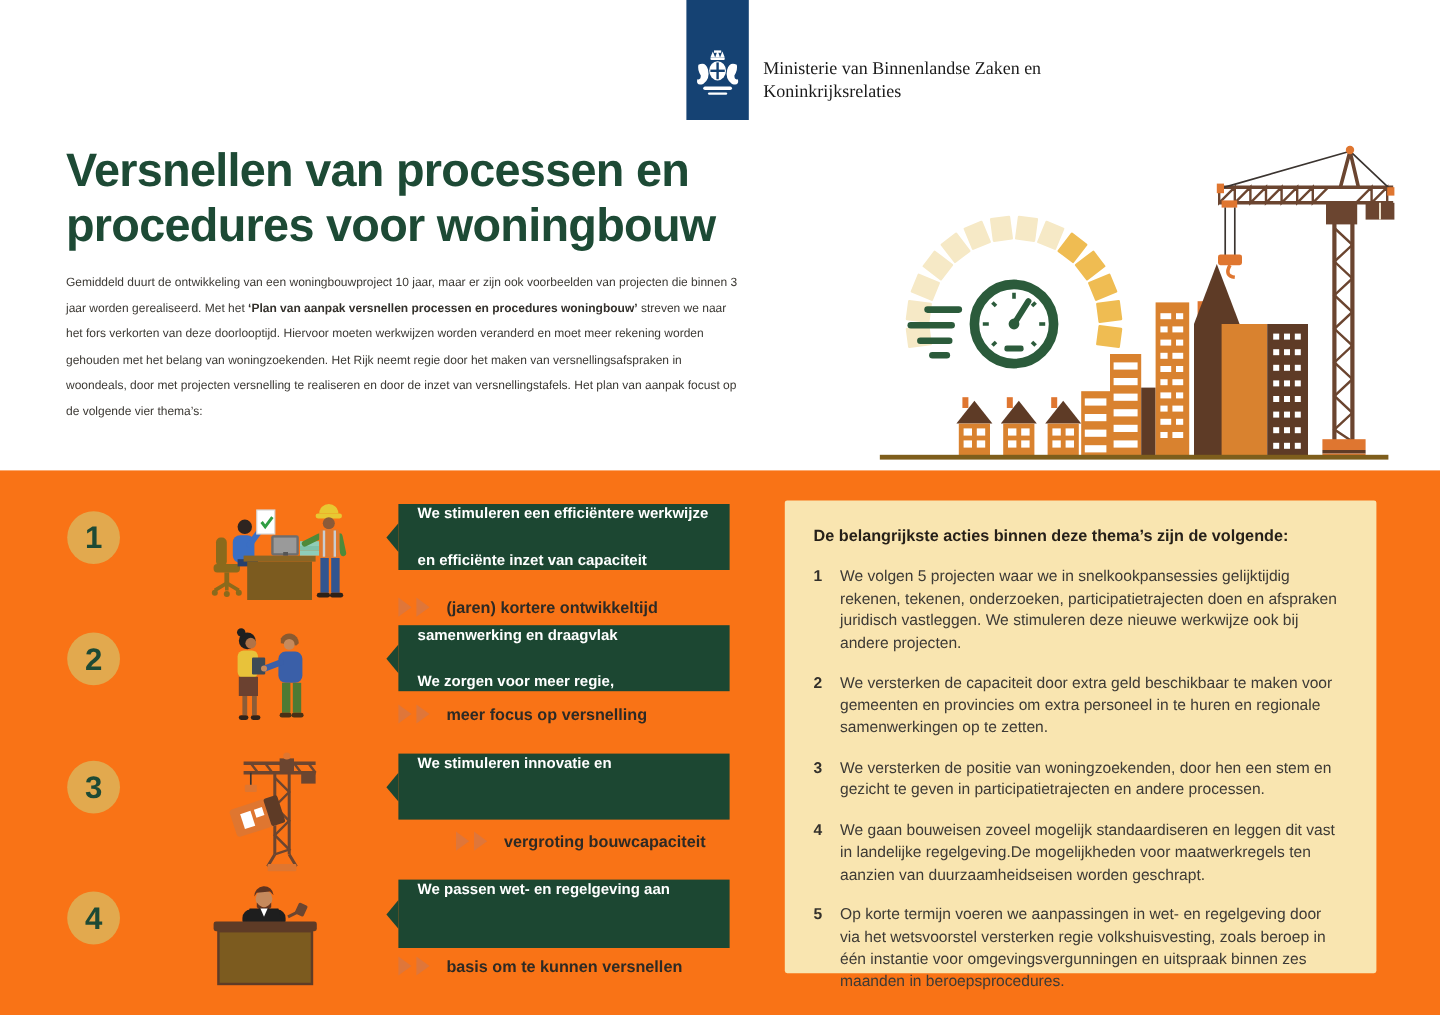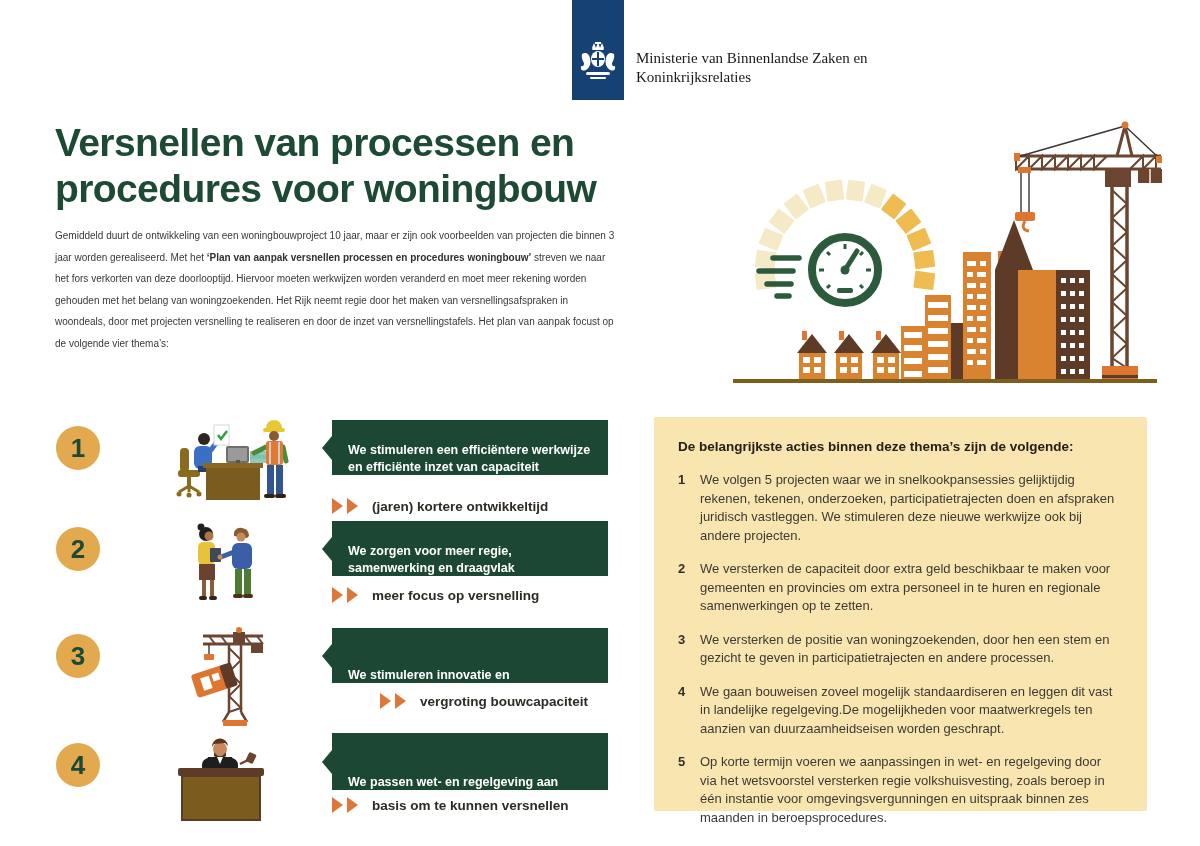--- a/index.html
+++ b/index.html
@@ -1,16 +1,16 @@
 <!DOCTYPE html>
 <html><head>
 <meta charset="utf-8">
 <style>
   html,body{margin:0;padding:0;background:#e8e8e8;}
-  .page{position:relative;width:1200px;height:846px;background:#ffffff;overflow:hidden;
+  .page{position:relative;width:1200px;height:846px;background:#f97316;overflow:hidden;
         font-family:"Liberation Sans",sans-serif;}
   .top-section{position:absolute;left:0;top:0;width:1200px;height:392px;background:#ffffff;}
 
   
   .logo-bar{position:absolute;left:572px;top:0;width:52px;height:100px;background:#154273;}
   .logo-emblem{position:absolute;left:6px;top:40px;width:40px;height:52px;}
   .ministry-name{position:absolute;left:636px;top:49px;font-family:"Liberation Serif",serif;
         font-size:15px;line-height:19px;color:#1a1a1a;}
 
   
@@ -20,21 +20,21 @@
   .intro b{color:#33302b;}
 
   
   .hero-illu{position:absolute;left:733px;top:112px;width:430px;height:278px;}
 
   
   .num-circle{position:absolute;left:56px;width:44px;height:44px;border-radius:50%;background:#E2A94E;
         display:flex;align-items:center;justify-content:center;font-size:26px;font-weight:bold;color:#1D4A35;}
   .theme-illu{position:absolute;}
   .theme-box{position:absolute;left:332px;width:276px;background:#1C4732;color:#ffffff;font-weight:bold;
-        font-size:12.5px;line-height:16.5px;display:flex;flex-direction:column;justify-content:flex-end;
+        font-size:12.5px;line-height:16.5px;display:flex;flex-direction:column;justify-content:space-between;
         padding-left:16px;box-sizing:border-box;}
   .theme-box::before{content:"";position:absolute;left:-10px;top:50%;transform:translateY(-50%);
         border-top:12px solid transparent;border-bottom:12px solid transparent;border-right:10px solid #1C4732;}
   .box-line{display:block;}
   .box-line:empty{display:none;}
   .arrow-row{position:absolute;left:332px;display:flex;align-items:center;height:20px;}
   .tri{width:0;height:0;border-top:8px solid transparent;border-bottom:8px solid transparent;
         border-left:11px solid #DF7639;margin-right:4px;}
   .arrow-label{margin-left:10px;font-size:13.5px;font-weight:bold;color:#2e2a24;}
 
@@ -353,22 +353,22 @@
     <circle cx="73" cy="21" r="4.5" fill="#C68A5C"></circle>
     <rect x="64" y="27" width="20" height="26" rx="6" fill="#3A5FA8"></rect>
     <line x1="66" y1="36" x2="53" y2="41" stroke="#3A5FA8" stroke-width="5" stroke-linecap="round"></line>
     <circle cx="52" cy="41" r="2.5" fill="#C68A5C"></circle>
     <rect x="67" y="53" width="7" height="25" fill="#4F7A33"></rect>
       <rect x="76" y="53" width="7" height="25" fill="#4F7A33"></rect>
     <rect x="65" y="78" width="10" height="4" rx="2" fill="#4A3015"></rect>
       <rect x="75" y="78" width="10" height="4" rx="2" fill="#4A3015"></rect>
   </svg>
   <div class="theme-box" style="top:521px;height:55px;">
+    <span class="box-line">samenwerking en draagvlak</span>
     <span class="box-line">We zorgen voor meer regie,</span>
-    <span class="box-line">samenwerking en draagvlak</span>
   </div>
   <div class="arrow-row" style="top:585px;">
     <span class="tri"></span>
     <span class="tri"></span>
     <span class="arrow-label">meer focus op versnelling</span>
   </div>
 
   <div class="num-circle" style="top:634px;">
       <span>3</span>
     </div>

